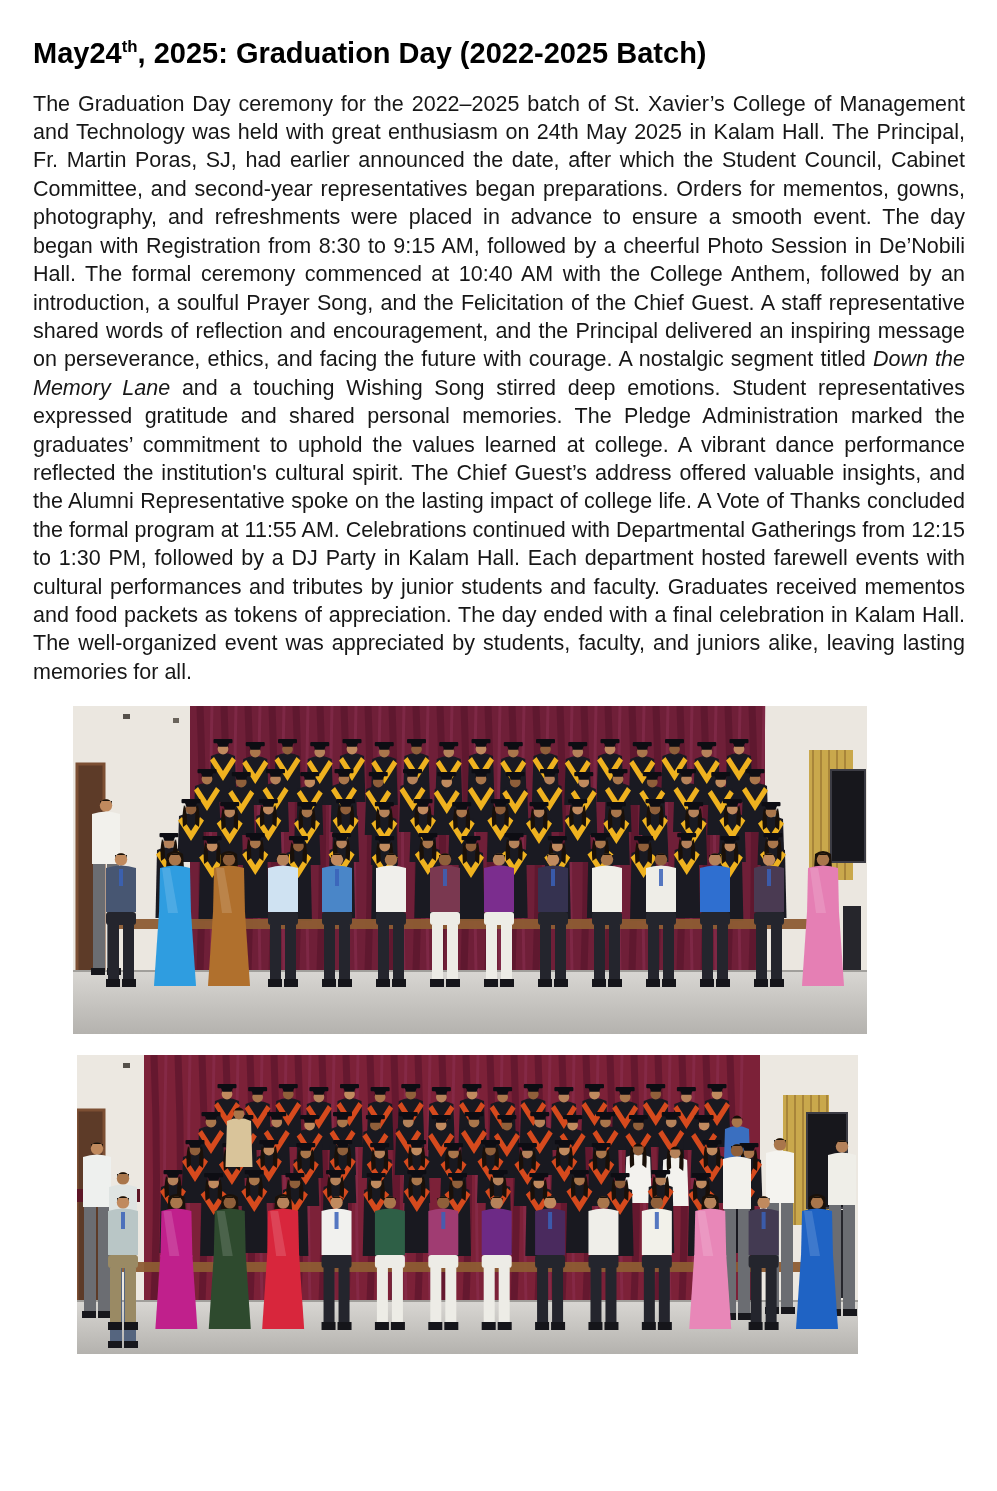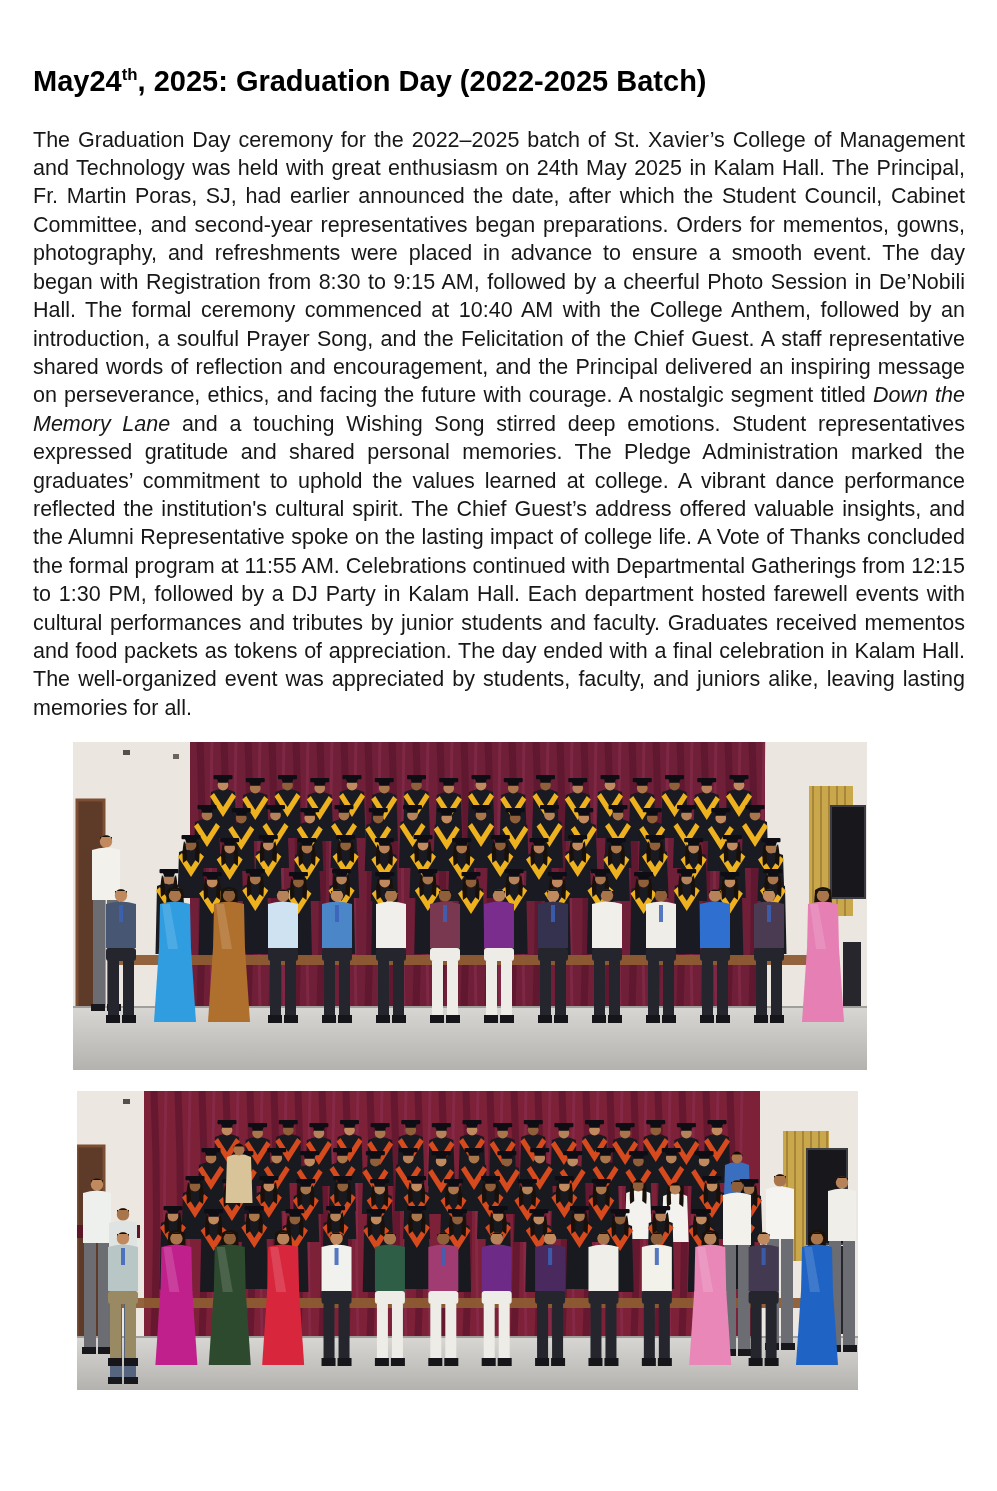--- a/index.html
+++ b/index.html
@@ -1,20 +1,20 @@
 <!DOCTYPE html>
 <html><head>
 <meta charset="utf-8">
 <style>
   html,body{margin:0;padding:0;background:#ffffff;}
   body{width:997px;min-height:1491px;font-family:"Liberation Sans",sans-serif;color:#131313;}
-  .content{padding:58px 32px 0 33px;}
+  .content{padding:30px 32px 0 33px;}
   h1{font-size:29px;line-height:34px;font-weight:bold;margin:0;color:#000;}
   h1 sup{font-size:0.58em;}
-  .body-text{margin:28px 0 0 0;font-size:21.5px;line-height:28.4px;text-align:justify;color:#171717;}
+  .body-text{margin:20px 0 0 0;font-size:21.5px;line-height:28.4px;text-align:justify;color:#171717;}
   figure{margin:0;padding:0;}
   #photo1-wrap{margin:20px 0 0 73px;width:794px;height:328px;}
   #photo2-wrap{margin:21px 0 0 77px;width:781px;height:299px;}
   svg.photo{display:block;width:100%;height:100%;}
 </style>
 </head>
 <body>
 
 <div class="content">
   <h1><span>May24</span><sup>th</sup><span>, 2025: Graduation Day (2022-2025 Batch)</span></h1>

